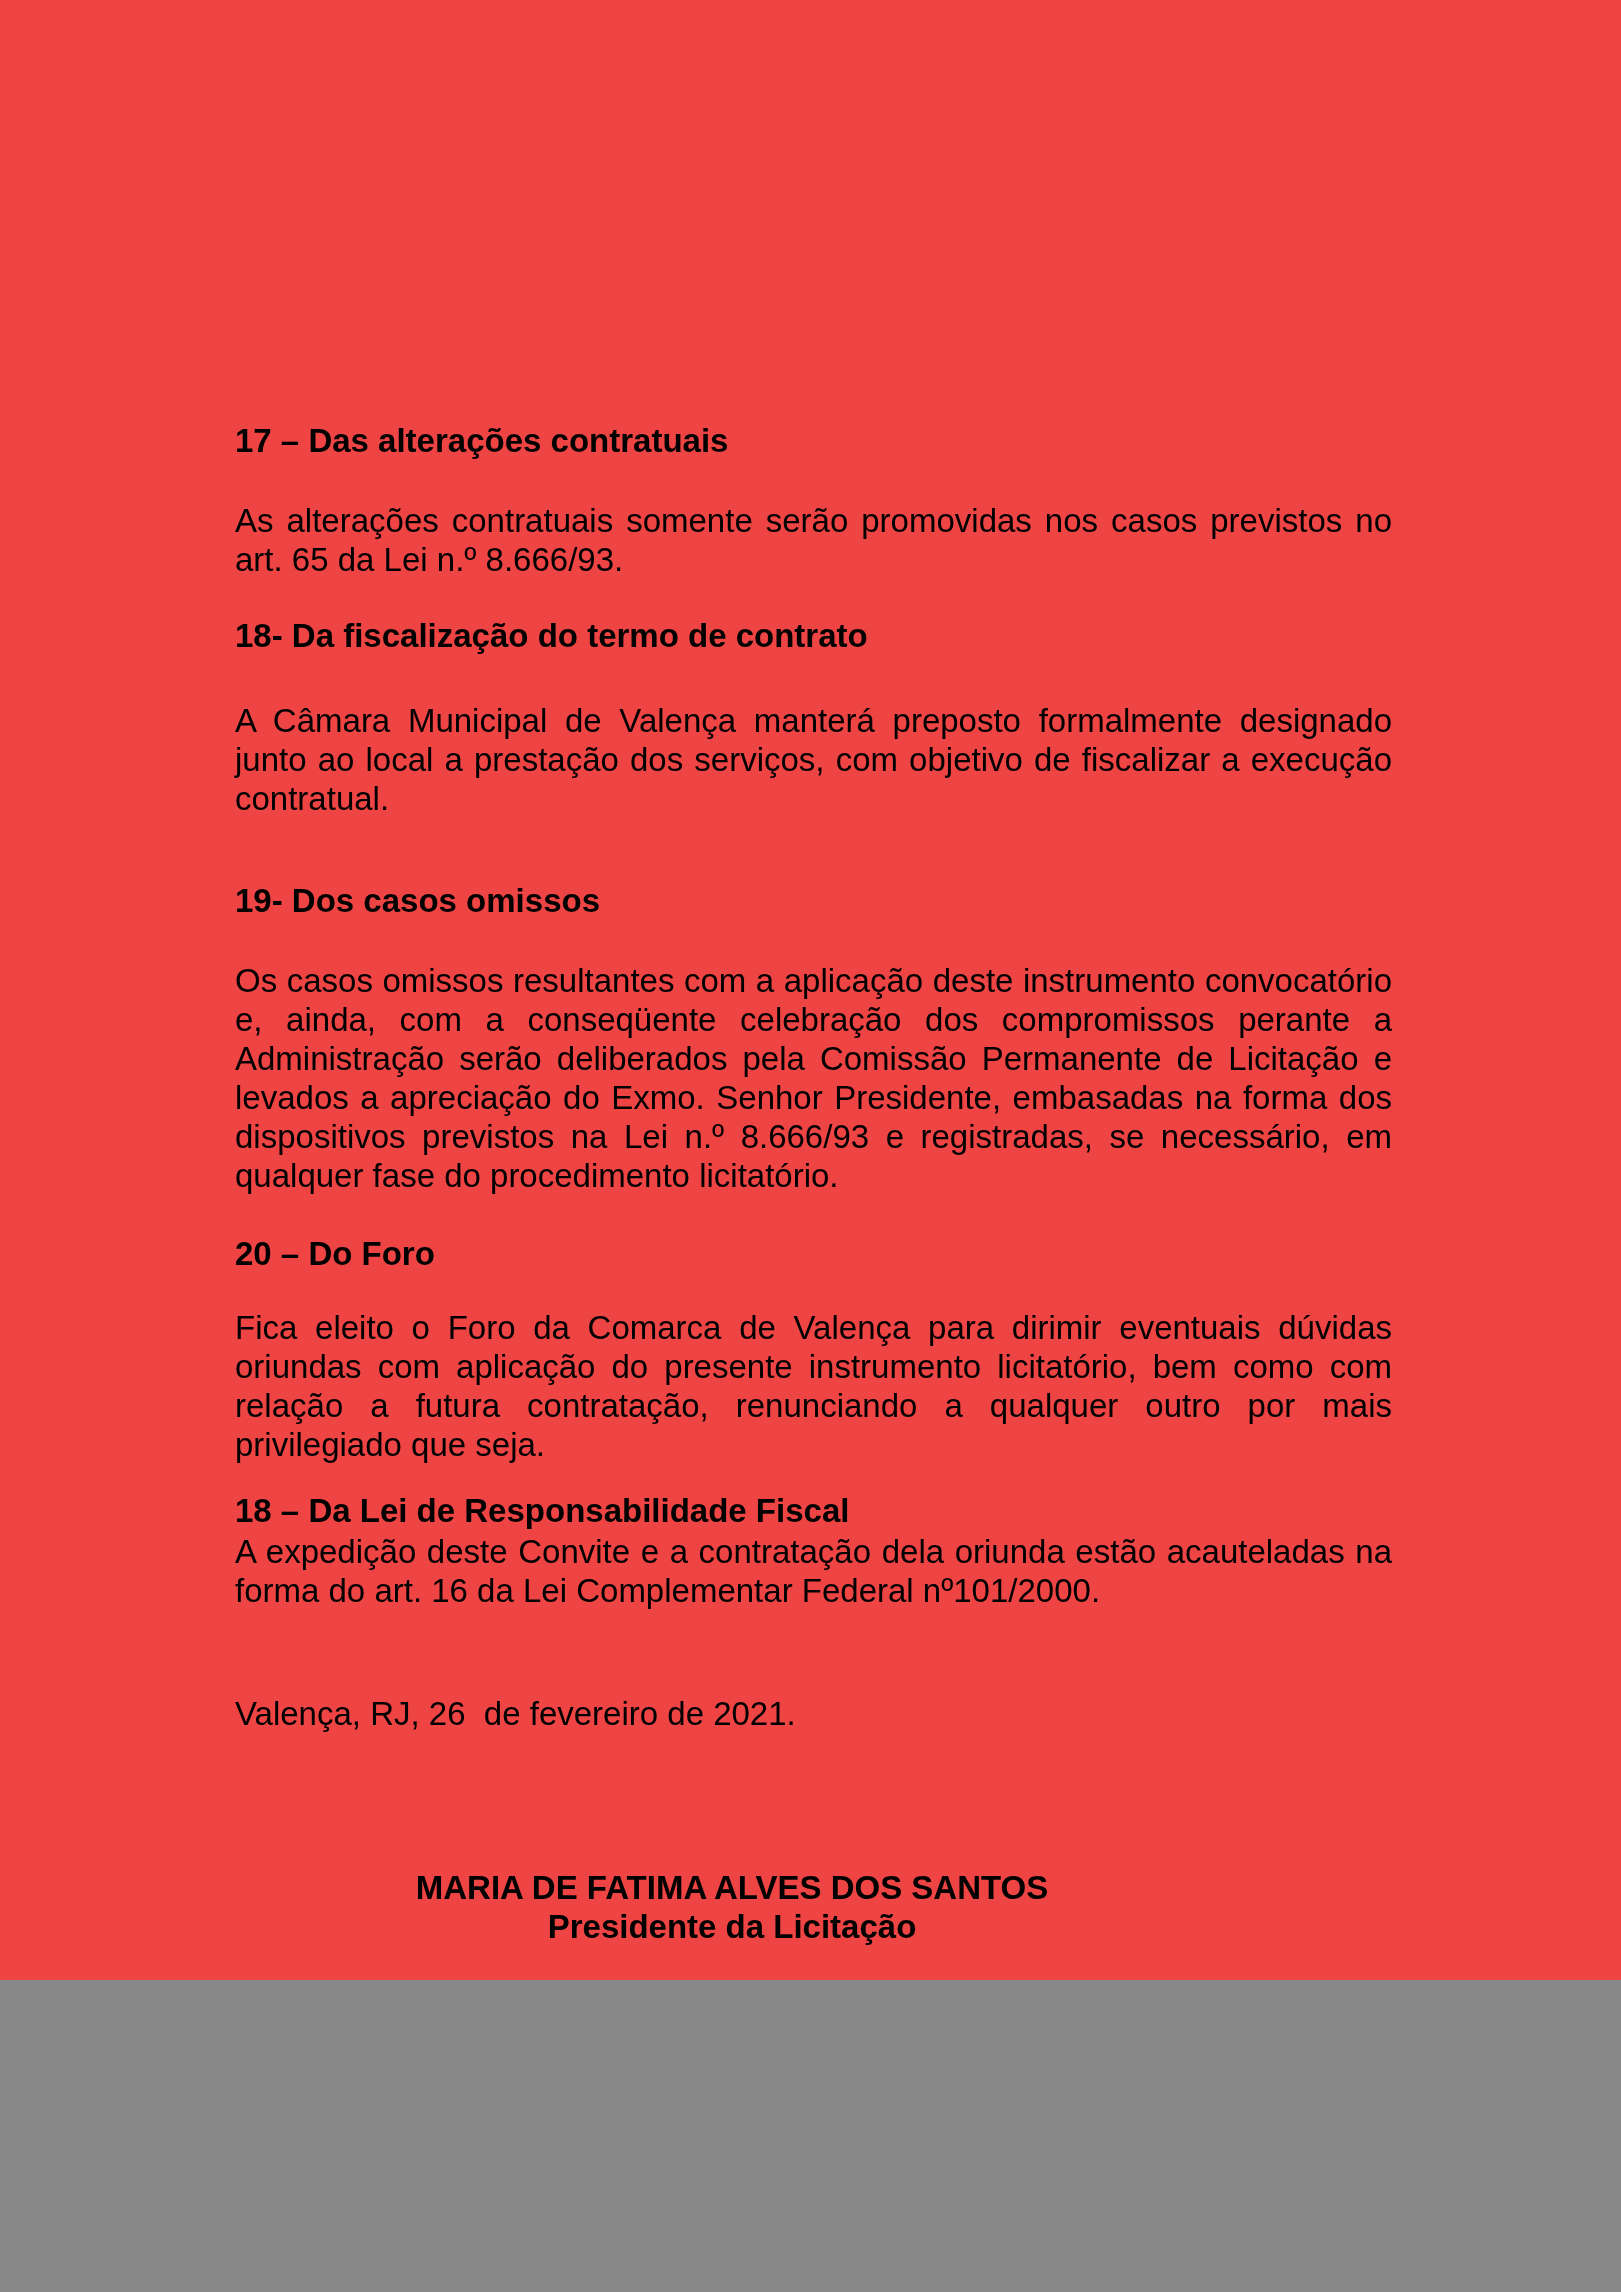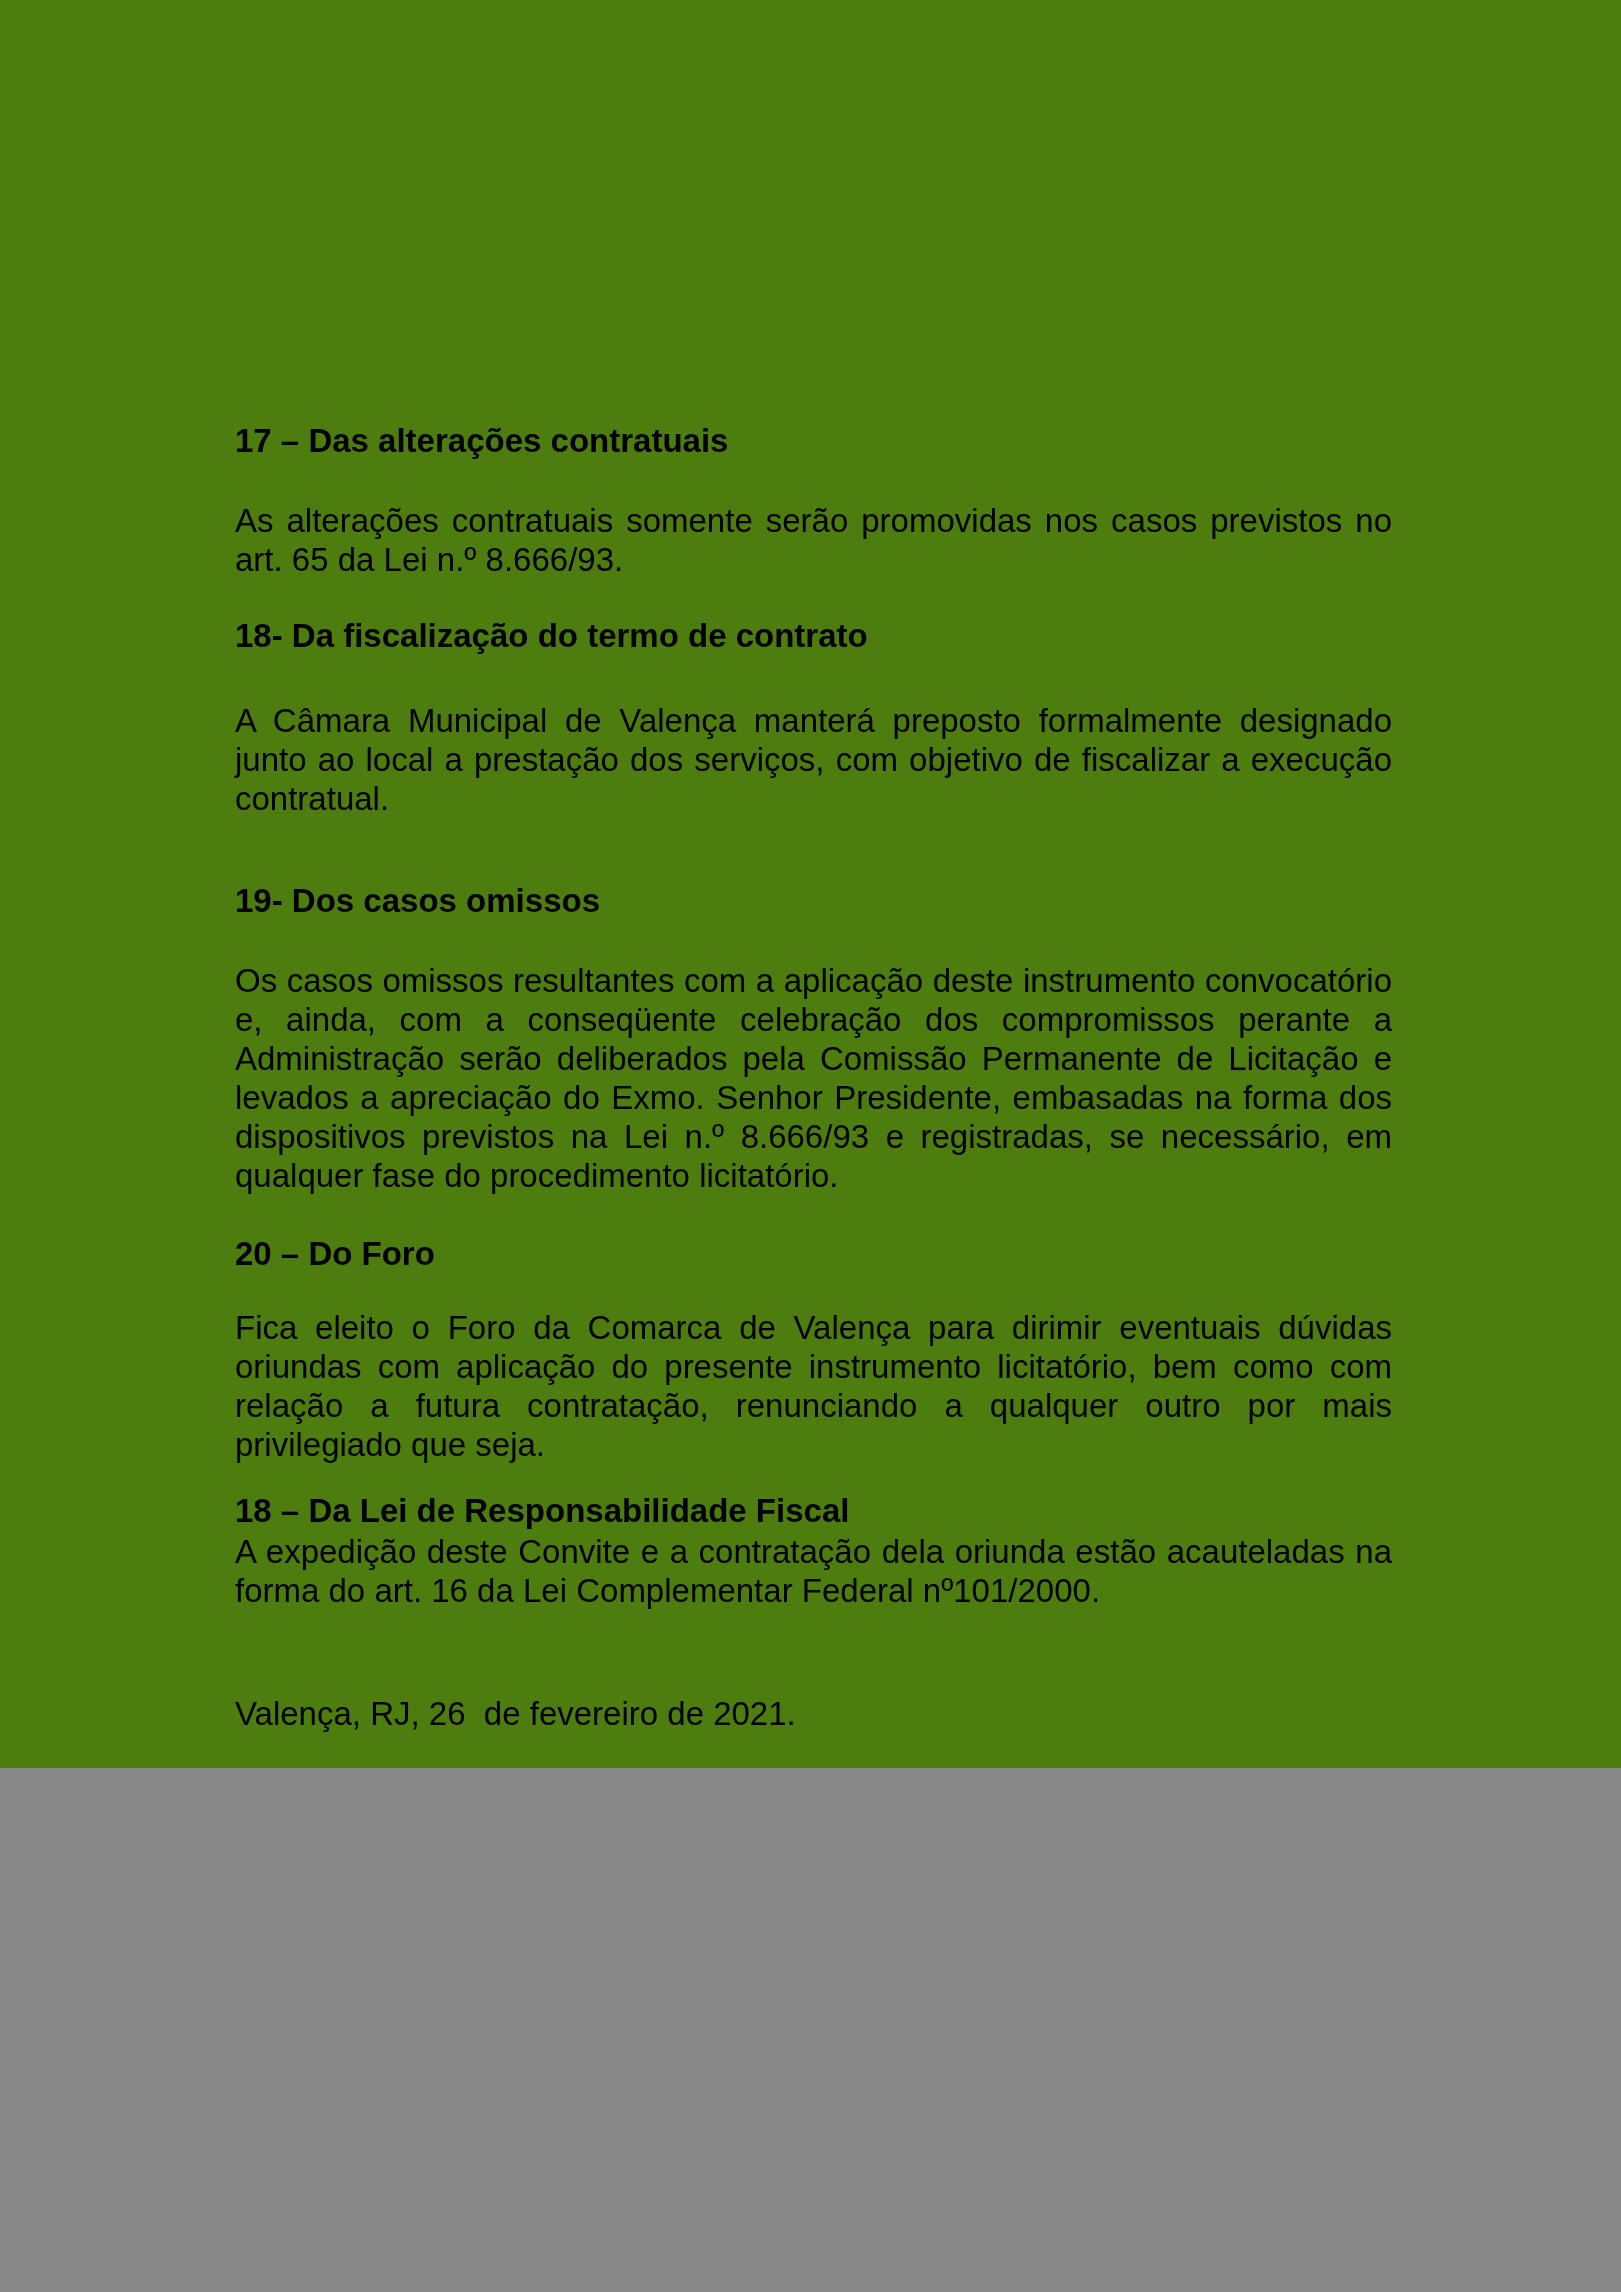--- a/index.html
+++ b/index.html
@@ -3,23 +3,23 @@
 <meta charset="utf-8">
 <style>
   html, body {
     margin: 0;
     padding: 0;
     background: #888;
   }
   .page {
     position: relative;
     width: 1621px;
-    height: 1768px;
+    height: 1980px;
     margin: 0 auto;
-    background: #4d7c0f;
+    background: #ef4444;
     color: #000000;
     font-family: "Liberation Sans", "DejaVu Sans", sans-serif;
     font-size: 33px;
     line-height: 39px;
     overflow: hidden;
   }
   .content {
     position: absolute;
     left: 235px;
     top: 0;
@@ -88,18 +88,19 @@
     </section>
 
     <section>
       <h2 class="doc-heading h21">18 – Da Lei de Responsabilidade Fiscal</h2>
       <p class="doc-para p21">A expedição deste Convite e a contratação dela oriunda estão acauteladas na forma do art. 16 da Lei Complementar Federal nº101/2000.</p>
     </section>
 
     <p class="dateline">Valença, RJ, 26  de fevereiro de 2021.</p>
 
     <div class="signature">
+      <div class="sig-line">MARIA DE FATIMA ALVES DOS SANTOS</div>
       <div class="sig-line">Presidente da Licitação</div>
     </div>
 
   </div>
 </div>
 
 
 </body></html>

